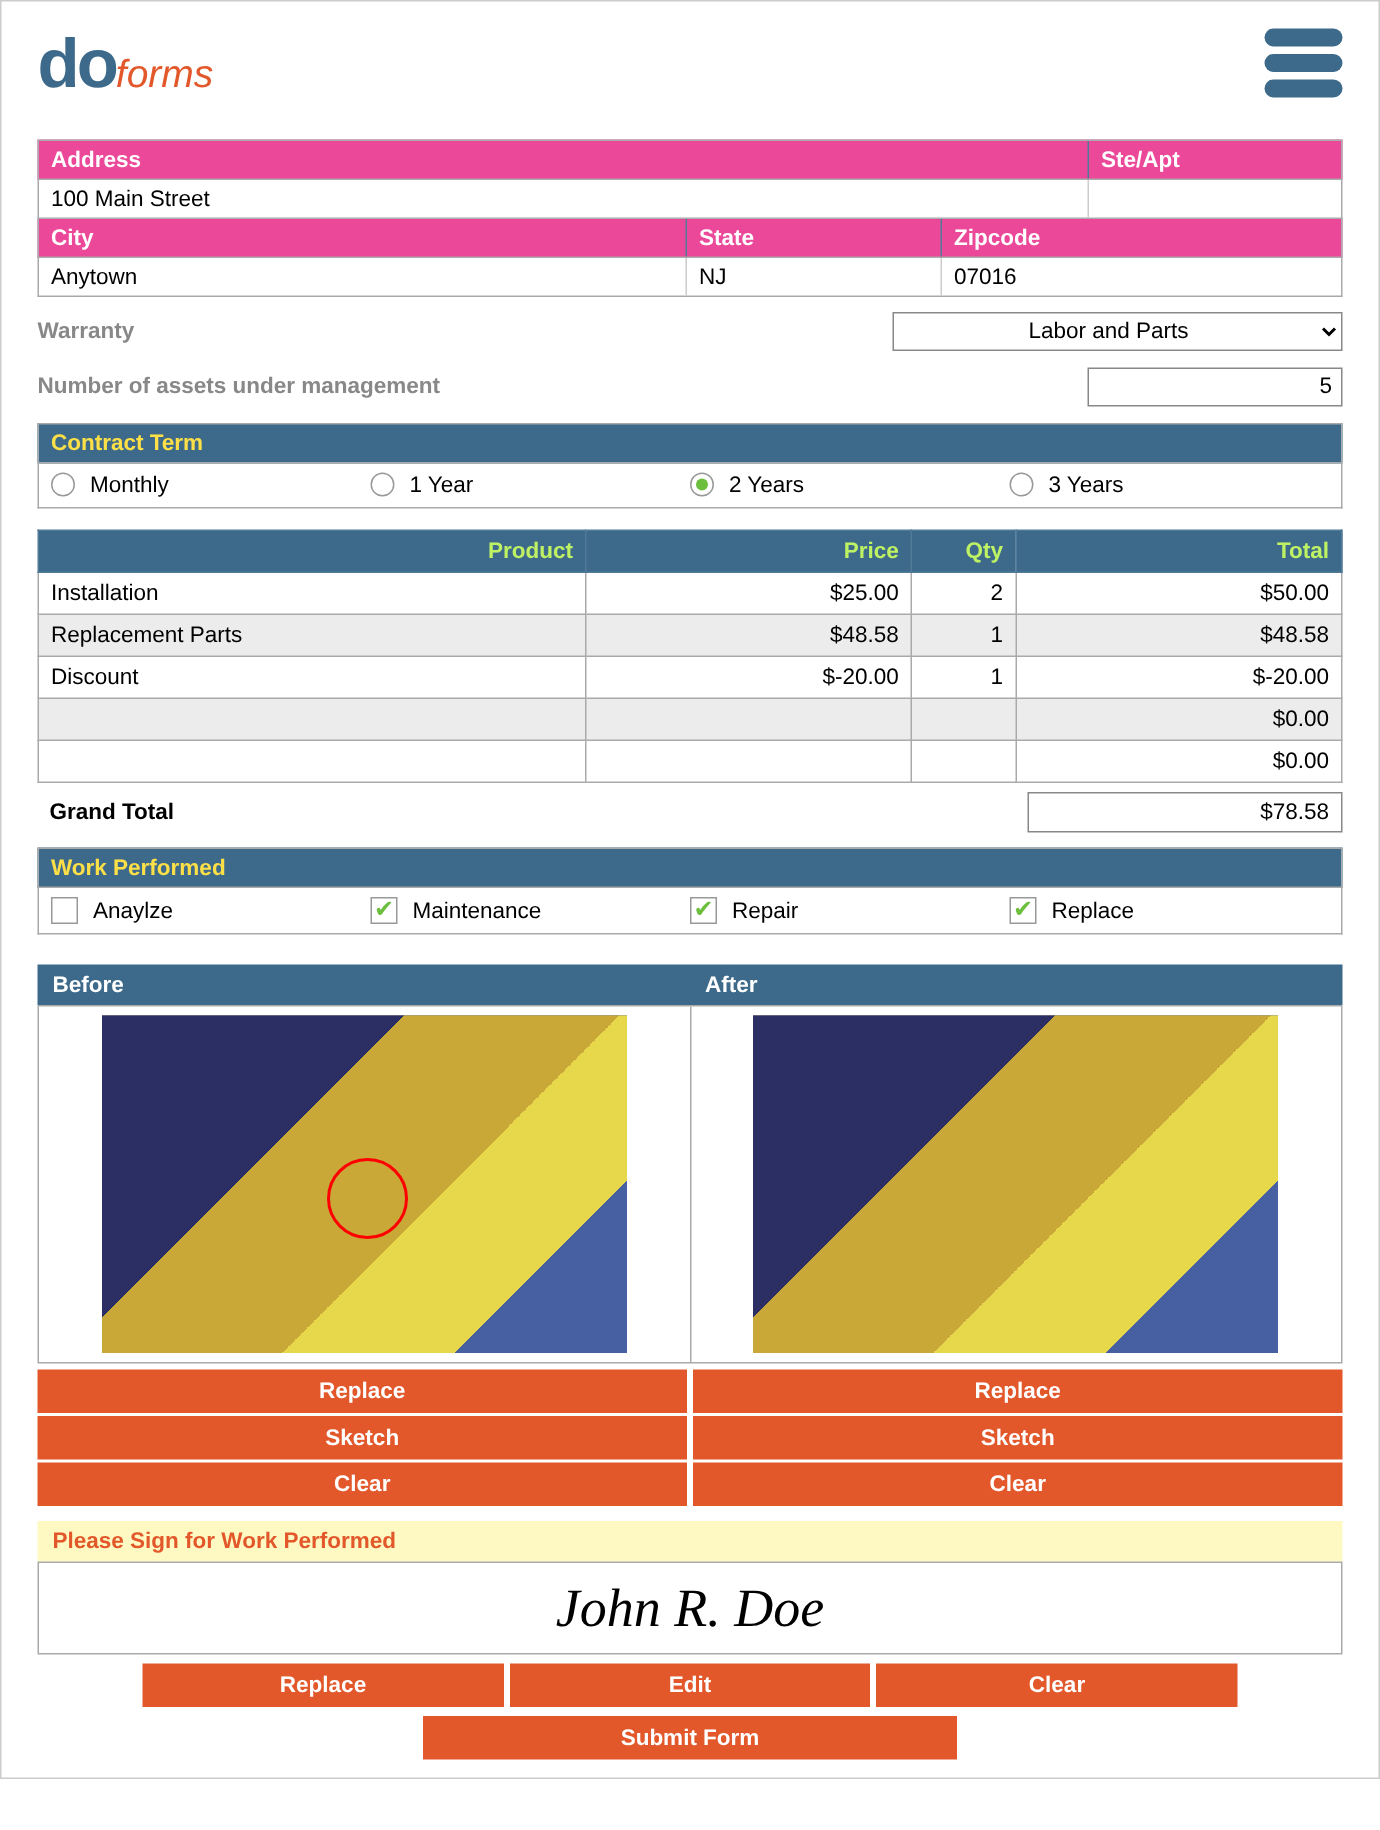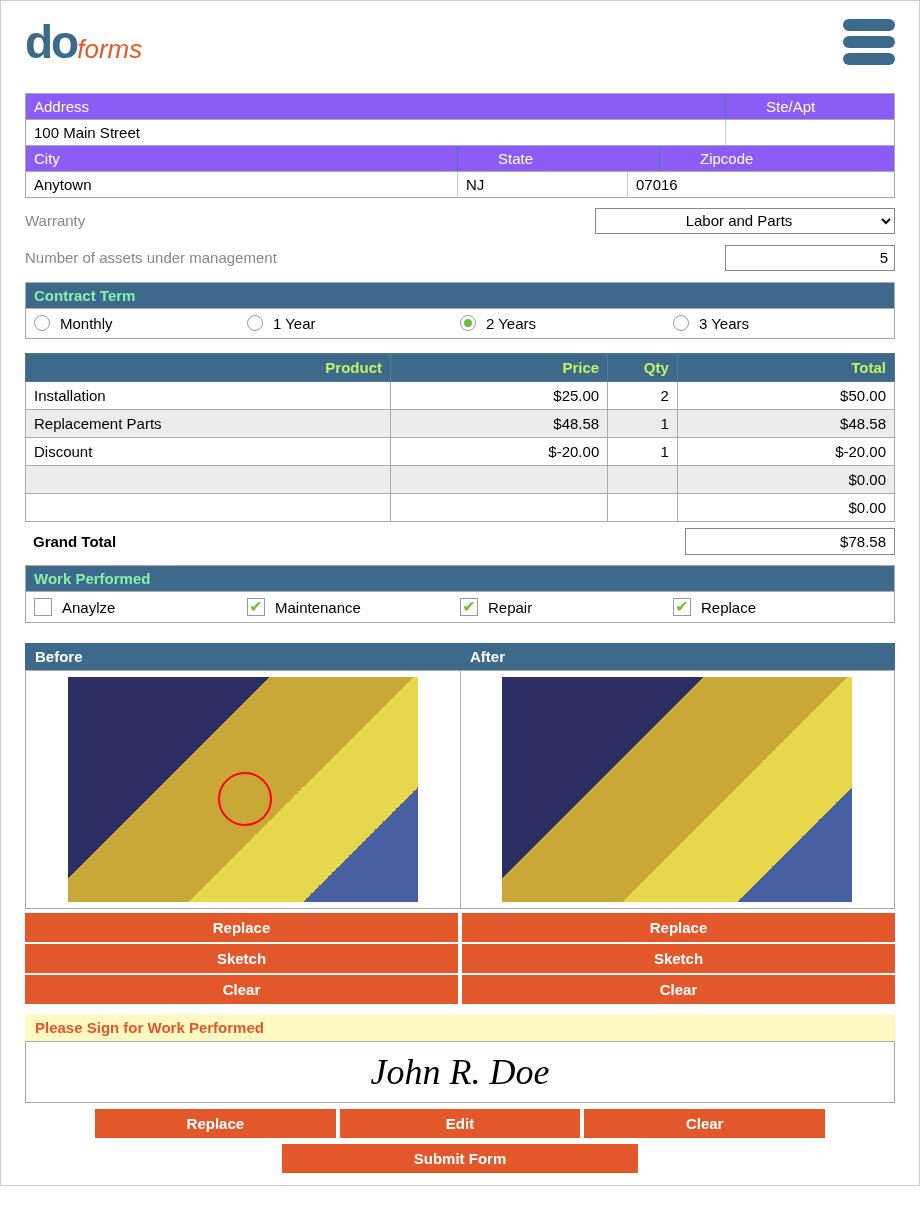--- a/index.html
+++ b/index.html
@@ -15,37 +15,37 @@
 
   
   .topbar { display: flex; justify-content: space-between; align-items: center; margin-bottom: 24px; }
   .logo { display: flex; align-items: baseline; }
   .logo-do { position: relative; font-size: 46px; font-weight: bold; color: #3d6a8a; letter-spacing: -2px; }
   .logo-forms { font-size: 26px; color: #e2582b; margin-left: 0; font-style: italic; font-weight: 500; }
   .hamburger { display: flex; flex-direction: column; gap: 5px; cursor: pointer; }
   .hamburger div { width: 52px; height: 12px; background: #3d6a8a; border-radius: 6px; }
 
   
-  .hdr-row { display: flex; background: #8b5cf6; color: #fff; font-weight: normal; border: 1px solid #aaa; gap: 32px; }
+  .hdr-row { display: flex; background: #ec4899; color: #fff; font-weight: bold; border: 1px solid #aaa; }
   .hdr-cell { padding: 4px 8px; border-right: 1px solid #507a98; }
   .hdr-cell:last-child { border-right: none; }
   .val-row { display: flex; border: 1px solid #aaa; border-top: none; }
   .val-cell { padding: 4px 8px; border-right: 1px solid #ccc; }
   .val-cell:last-child { border-right: none; }
 
-  .field-label { color: #888; font-weight: normal; padding: 6px 0; }
+  .field-label { color: #888; font-weight: bold; padding: 6px 0; }
   .field-row { display: flex; justify-content: space-between; align-items: center; margin-top: 8px; }
 
   select {
     width: 300px; height: 26px; border: 1px solid #888;
     font-size: 15px; padding: 2px 4px; background: #fff; text-align: center;
   }
   input[type=text].num { width: 170px; height: 26px; border: 1px solid #888; text-align: right; padding: 2px 6px; font-size: 15px; }
 
-  .section-hdr { background: #3d6a8a; color: #86efac; font-weight: bold; padding: 4px 8px; margin-top: 10px; border: 1px solid #aaa; }
+  .section-hdr { background: #3d6a8a; color: #fde047; font-weight: bold; padding: 4px 8px; margin-top: 10px; border: 1px solid #aaa; }
 
   
   .radio-row { display: flex; border: 1px solid #aaa; border-top: none; padding: 6px 8px; }
   .radio-item { flex: 1; display: flex; gap: 10px; }
   .radio {
     width: 16px; height: 16px; border-radius: 50%; border: 1px solid #999;
     display: inline-flex; justify-content: center; align-items: center; cursor: pointer;
   }
   .radio.checked::after { content: ""; width: 8px; height: 8px; background: #6cbf3d; border-radius: 50%; }
 

